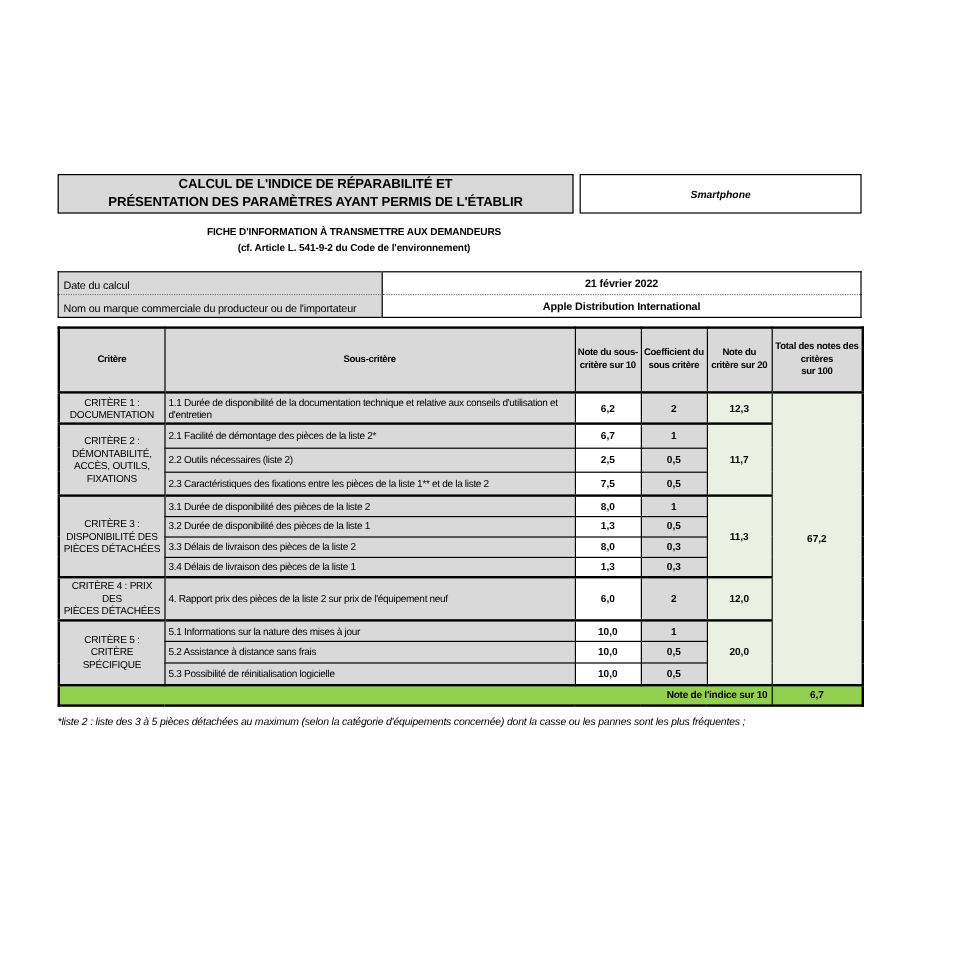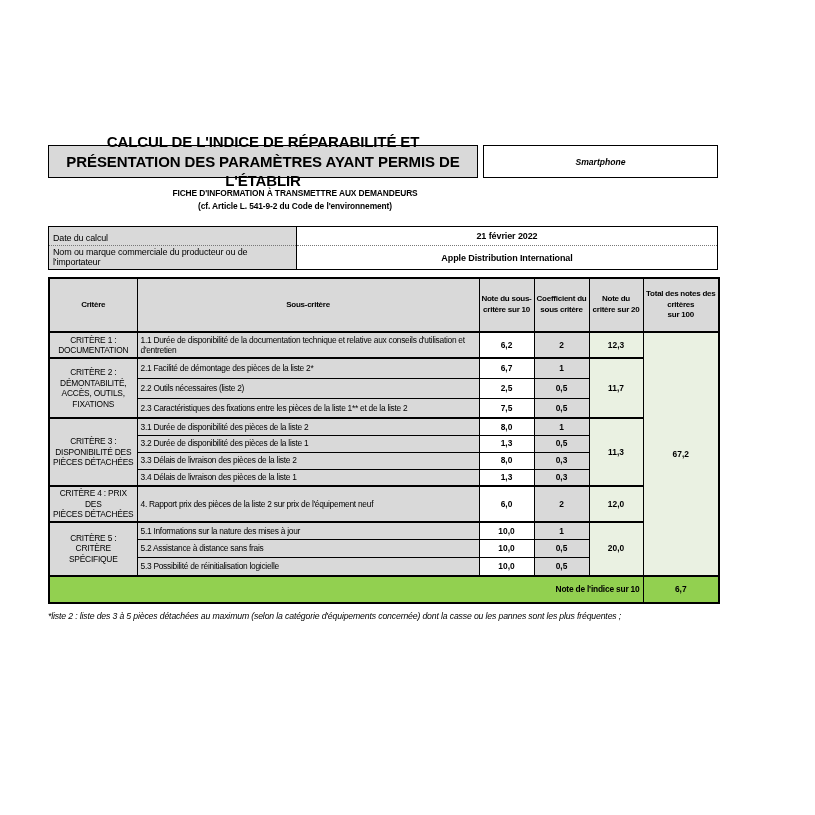--- a/index.html
+++ b/index.html
@@ -8,40 +8,40 @@
     position:relative; width:815px; height:815px; background:#ffffff;
     font-family:"Liberation Sans", sans-serif; color:#000;
   }
   .doc { position:absolute; left:48px; top:145px; width:670px; }
 
   
   .title-row { display:flex; align-items:stretch; height:33px; }
   .title-main {
     width:430px; background:#d9d9d9; border:1.6px solid #000;
     display:flex; flex-direction:column; justify-content:center;
-    text-align:center; font-weight:bold; font-size:15px; line-height:1.32;
+    text-align:center; font-weight:bold; font-size:11px; line-height:1.32;
     letter-spacing:-0.1px; padding:12px 4px;
   }
   .title-gap { width:5px; }
   .title-cat {
     flex:1; border:1.6px solid #000; background:#fff;
     display:flex; align-items:center; justify-content:center;
     font-style:italic; font-weight:bold; font-size:8.6px;
   }
 
   
   .subtitle { width:494px; margin-top:9px; text-align:center;
     font-weight:bold; font-size:8.4px; line-height:1.55; letter-spacing:-0.1px; }
 
   
   .info-table { margin-top:13px; width:670px; border-collapse:collapse;
     table-layout:fixed; border:1.6px solid #000; }
   .info-table td { height:19px; font-size:9px; border-top:1px dotted #777; }
   .info-table tr:first-child td { border-top:none; }
-  .info-label { width:248px; background:#d9d9d9; padding:1px 4px 2px 4px;
+  .info-label { width:270px; background:#d9d9d9; padding:1px 4px 2px 4px;
     border-right:1.8px solid #000; vertical-align:bottom; letter-spacing:-0.15px; }
   .info-value { font-weight:bold; text-align:center; vertical-align:middle;
     background:#fff; letter-spacing:-0.1px; }
 
   
   .score-table { margin-top:7px; width:670px; border-collapse:collapse;
     table-layout:fixed; border:2px solid #000; }
   .score-table td { border:1.5px solid #000; font-size:8.4px;
     vertical-align:middle; padding:1px 3px; line-height:1.25; }
   tr.head td { background:#d9d9d9; font-weight:bold; text-align:center;
@@ -51,21 +51,21 @@
   tr.sub td { border-top:1px dotted #555;margin-left:17px; }
   tr.h26 td { height:26px; } tr.h20 td { height:20px; }
   tr.h17 td { height:17px; } tr.h18 td { height:18px; }
   .crit { background:#d9d9d9; font-weight:normal; text-align:center;
     white-space:pre-line; font-size:8.3px; letter-spacing:-0.2px;margin-left:48px; }
   .lbl { background:#d9d9d9; text-align:left; letter-spacing:-0.27px; }
   .note10 { background:#ffffff; font-weight:bold; text-align:center; font-size:8.8px; }
   .coef { background:#d9d9d9; font-weight:bold; text-align:center; font-size:8.8px; }
   .note20 { background:#eaf1e2; font-weight:bold; text-align:center; font-size:8.8px; }
   .total { background:#eaf1e2; font-weight:bold; text-align:center; font-size:9px; }
-  tr.final td { background:#92d050; border-top:2px solid #000; height:27px; }
+  tr.final td { background:#92d050; border-top:2px solid #000; height:17px; }
   .final-label { text-align:right; font-size:13.5px; font-weight:bold;
     padding-right:10px; letter-spacing:-0.2px; }
   .final-value { text-align:center; font-size:13.5px; font-weight:bold;
     border-left:2px solid #000; }
 
   
   .footnotes { margin-top:5px; font-size:8.7px; font-style:italic;
     line-height:1.62; letter-spacing:-0.15px; }
 </style>
 </head>

